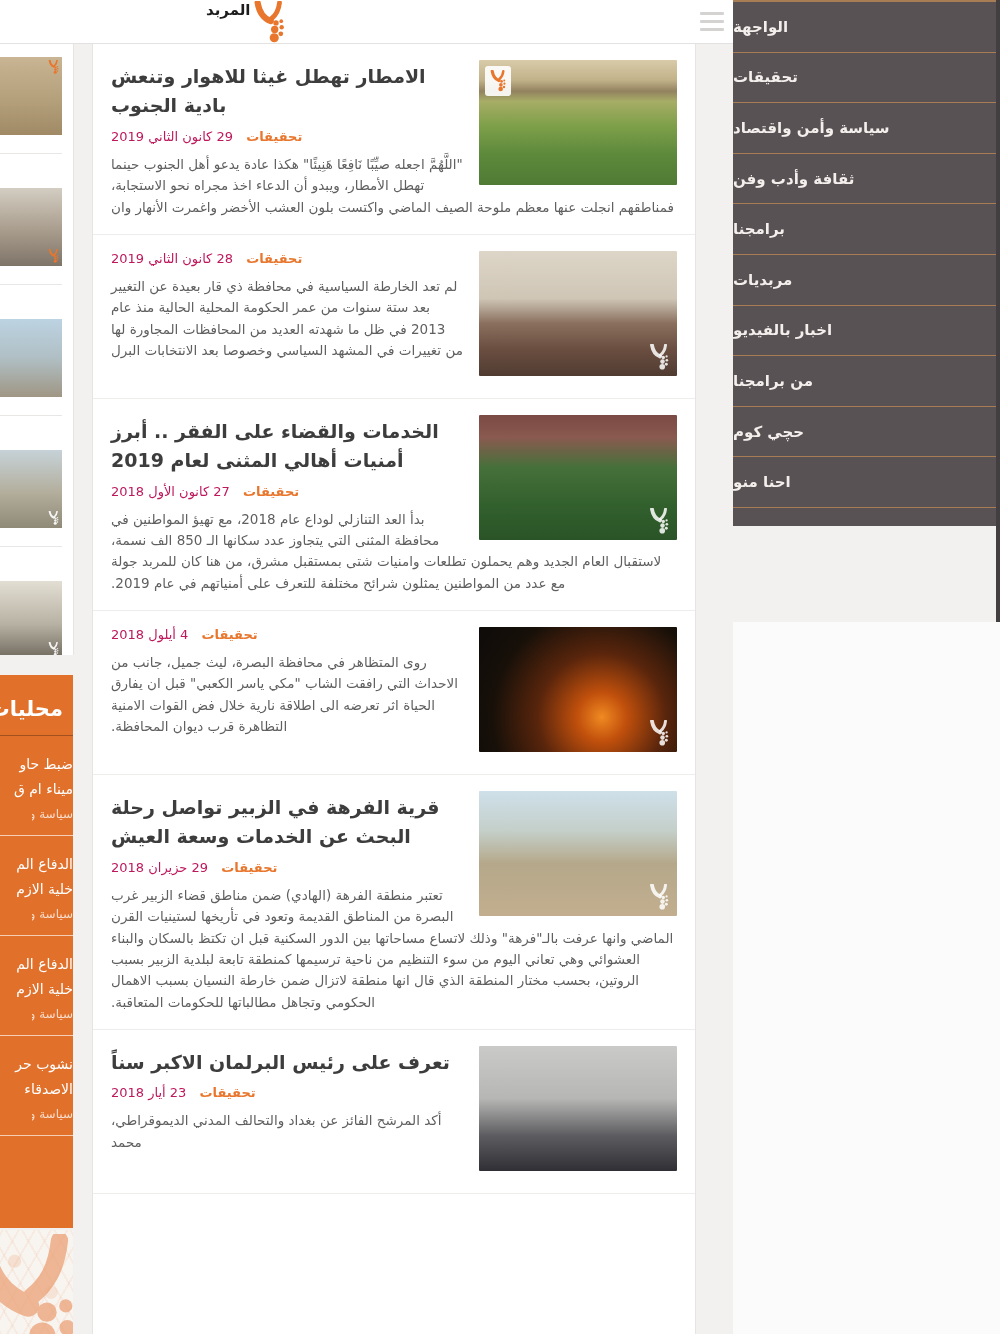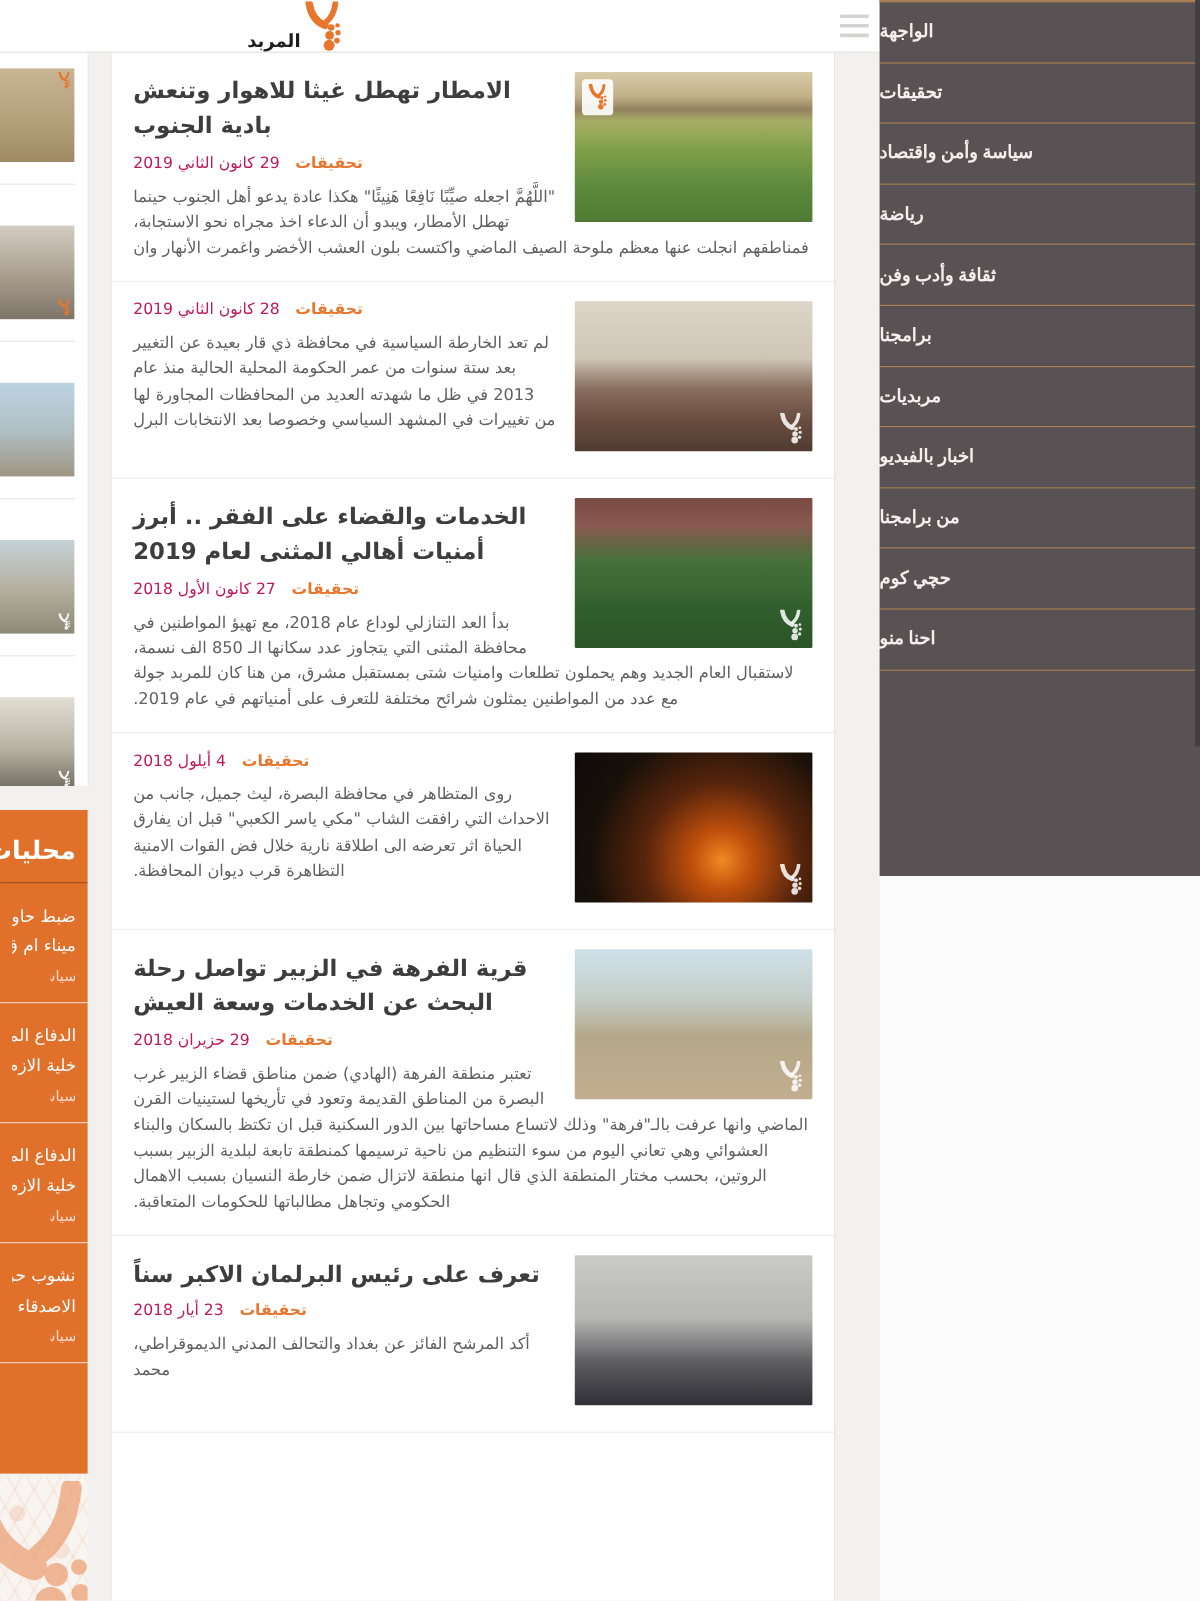--- a/index.html
+++ b/index.html
@@ -8,30 +8,30 @@
     position:relative; overflow:hidden;
     background:#f2f1f0;
     font-family:"DejaVu Sans", sans-serif;
   }
 
   
   .header {
     position:absolute; left:0; top:0; width:733px; height:44px;
     background:#ffffff; border-bottom:1px solid #e3e2e1; z-index:3;
   }
-  .logo { position:absolute; left:206px; top:1px; height:42px; display:flex; align-items:flex-end; gap:3px; cursor:pointer; }
+  .logo { position:absolute; left:206px; top:1px; height:42px; display:flex; align-items:flex-start; gap:3px; cursor:pointer; }
   .logo-text { font-size:15px; font-weight:bold; color:#1d1d1d; direction:rtl; }
   .logo-icon { width:32px; height:42px; color:#e8762d; }
   .hamburger { position:absolute; left:700px; top:12px; width:24px; height:19px; display:flex; flex-direction:column; justify-content:space-between; cursor:pointer; }
   .hamburger span { display:block; width:24px; height:3px; background:#d4d3d2; border-radius:1px; }
 
   
   .sidebar {
-    position:absolute; left:733px; top:0; width:267px; height:730px;
-    background:#595254; border-top:2px solid #a87c54; z-index:5;font-family:Liberation Serif, serif;
+    position:absolute; left:733px; top:0; width:267px; height:526px;
+    background:#595254; border-top:2px solid #a87c54; z-index:5;
   }
   .side-item {
     height:50.6px; display:flex; align-items:center; justify-content:flex-end;
     padding-right:46px; border-bottom:1px solid #a87c54;
     direction:rtl; cursor:pointer;
   }
   .side-item span { color:#f3efec; font-size:15px; font-weight:bold; }
   .scrollbar-strip { position:absolute; right:0; top:0; width:4px; height:622px; background:#433f40; z-index:6; }
   .below-sidebar { position:absolute; left:733px; top:622px; width:267px; height:712px; background:#fbfbfb; }
 
@@ -81,21 +81,21 @@
   .limg-1 .wm-s { top:3px; bottom:auto; color:#e8762d; }
   .limg-2 .wm-s { color:#e8762d; }
 
   
   .local-widget {
     position:absolute; left:0; top:675px; width:73px; height:553px;
     background:#e0702a; overflow:hidden; direction:rtl; text-align:right;
   }
   .local-header { padding:22px 10px 14px; border-bottom:1px solid rgba(0,0,0,.28); }
   .local-header h3 { color:#ffffff; font-size:21px; font-weight:bold; white-space:nowrap; }
-  .local-item { padding:16px 10px 14px; border-bottom:1px solid rgba(255,255,255,.65); cursor:pointer; }
+  .local-item { padding:16px 0 14px; border-bottom:1px solid rgba(255,255,255,.65); cursor:pointer; }
   .local-item .ll { color:#ffffff; font-size:14px; line-height:1.75; white-space:nowrap; overflow:hidden; }
   .local-item .lc { color:rgba(255,236,224,.88); font-size:12px; margin-top:6px; white-space:nowrap; overflow:hidden;margin-left:32px; }
 
   
   .pattern-widget {
     position:absolute; left:0; top:1230px; width:73px; height:104px;
     background:
       repeating-linear-gradient(60deg, rgba(224,112,42,.07) 0 2px, transparent 2px 14px),
       repeating-linear-gradient(-60deg, rgba(224,112,42,.07) 0 2px, transparent 2px 14px),
       radial-gradient(circle at 20% 30%, rgba(233,150,100,.22) 0 6px, transparent 7px),
@@ -141,23 +141,20 @@
   <div class="side-item">
       <span>الواجهة</span>
     </div>
   <div class="side-item">
       <span>تحقيقات</span>
     </div>
   <div class="side-item">
       <span>سياسة وأمن واقتصاد</span>
     </div>
   <div class="side-item">
-      <span>رياضة</span>
-    </div>
-  <div class="side-item">
       <span>ثقافة وأدب وفن</span>
     </div>
   <div class="side-item">
       <span>برامجنا</span>
     </div>
   <div class="side-item">
       <span>مربديات</span>
     </div>
   <div class="side-item">
       <span>اخبار بالفيديو</span>

